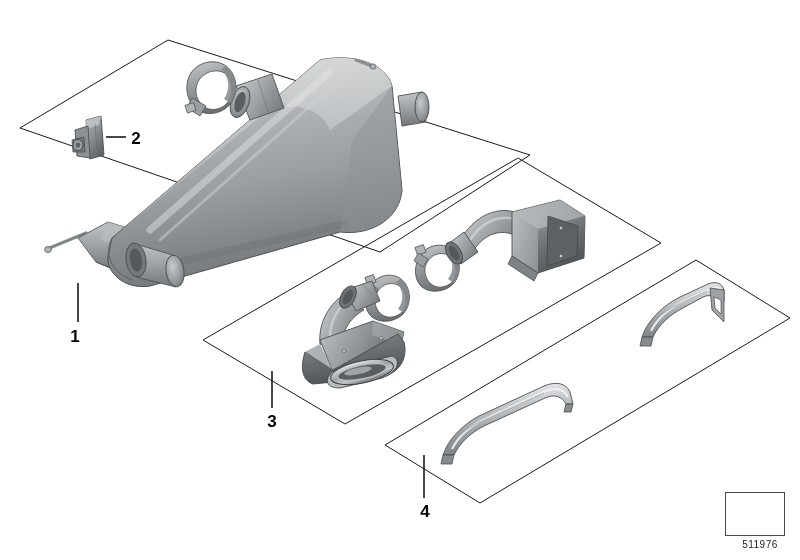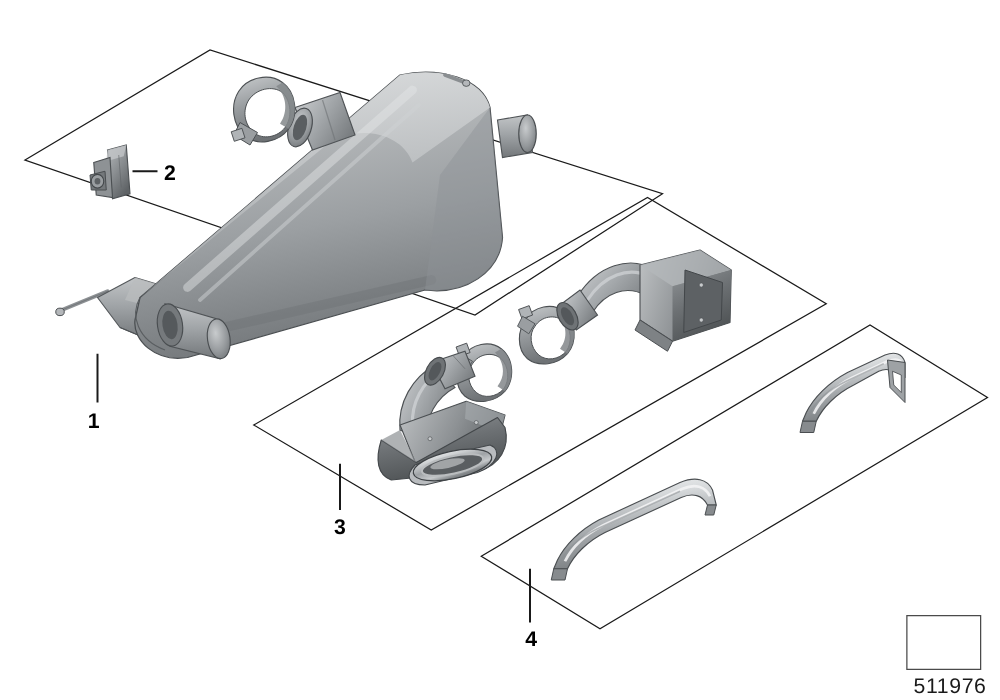--- a/index.html
+++ b/index.html
@@ -11,21 +11,21 @@
   }
   #stage{position:absolute;left:0;top:0;width:800px;height:560px;}
   svg.diagram{position:absolute;left:0;top:0;width:800px;height:560px;}
   .copyright{
     position:absolute;left:8px;top:528px;
     font-size:15px;font-weight:bold;color:#1a1a1a;
     letter-spacing:-0.2px;white-space:nowrap;
   }
   .partnum{
     position:absolute;left:724px;top:539px;width:72px;
-    text-align:center;font-size:17px;color:#1a1a1a;
+    text-align:center;font-size:10px;color:#1a1a1a;
     letter-spacing:0.5px;
   }
   .iconbox{
     position:absolute;left:725px;top:492px;width:60px;height:44px;
     border:1.5px solid #4a4a4a;background:#ffffff;box-sizing:border-box;
   }
   .calloutnum{
     position:absolute;font-size:17px;font-weight:bold;color:#000;
     text-align:center;line-height:1;
   }

